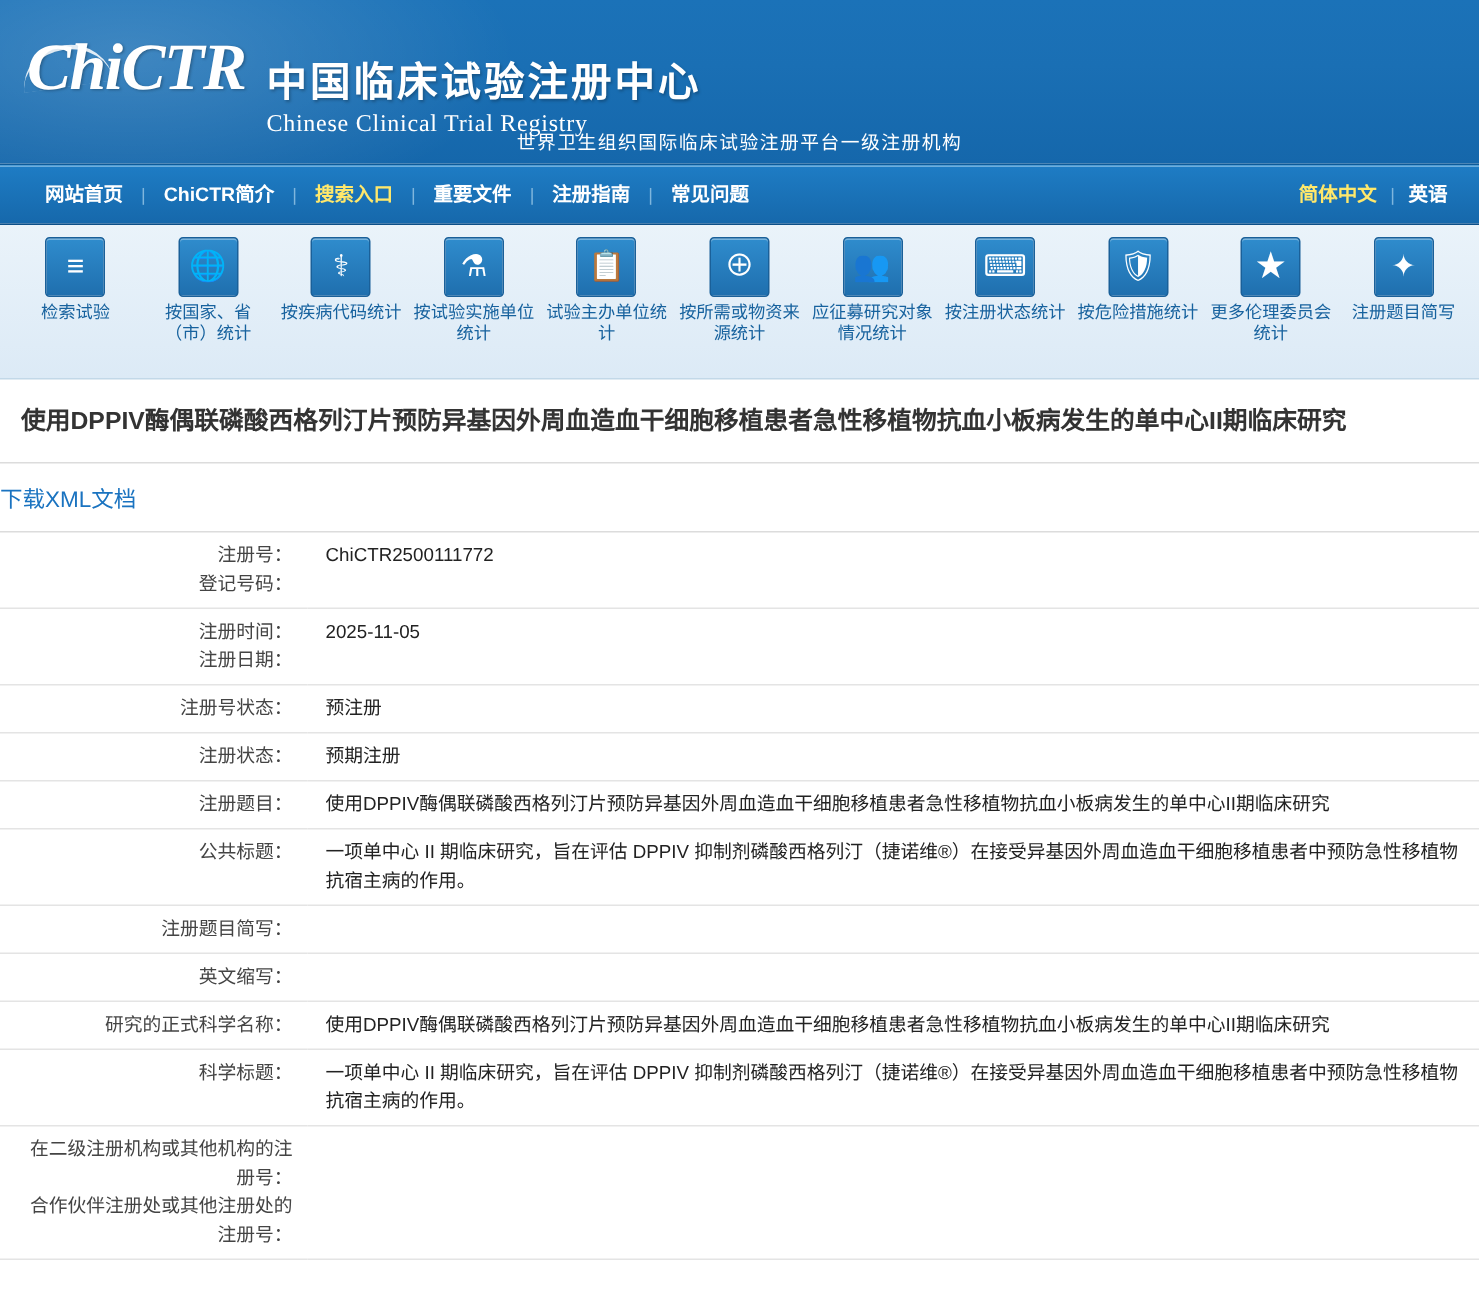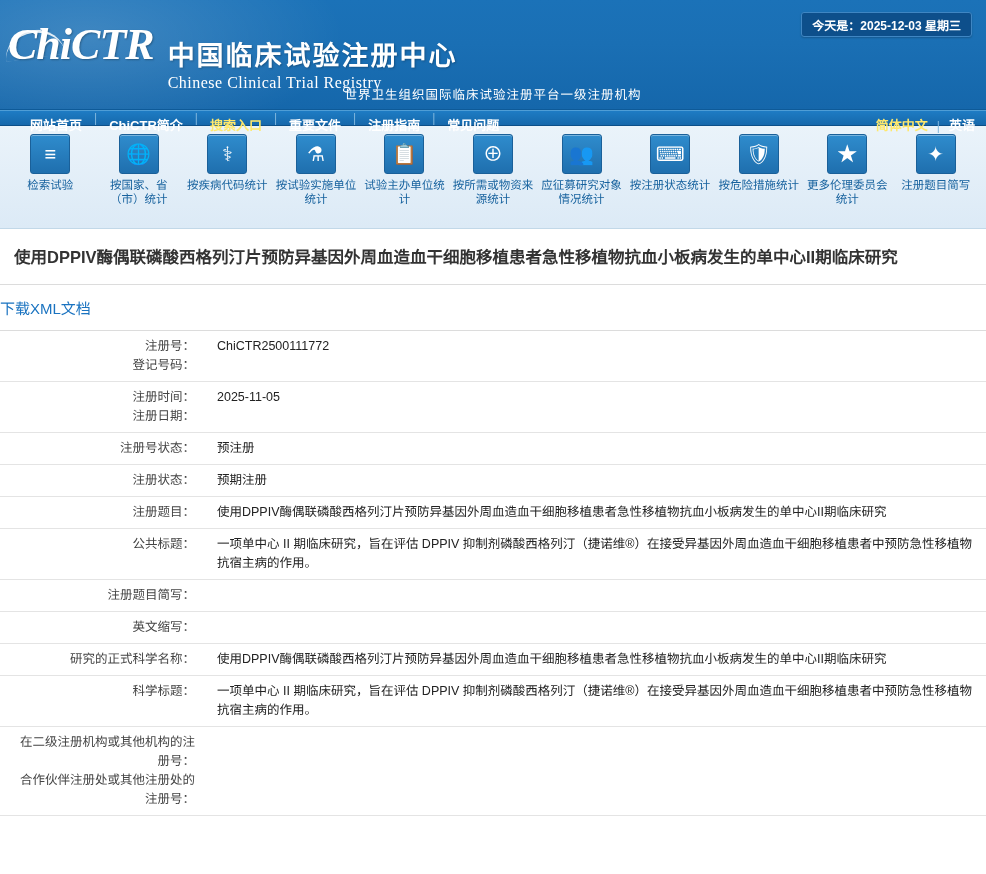--- a/index.html
+++ b/index.html
@@ -24,21 +24,21 @@
   .header::before{
     content:"";
     position:absolute;
     left:-40px; top:-30px;
     width:420px; height:190px;
     background: radial-gradient(ellipse at 30% 35%, rgba(255,255,255,0.16), rgba(255,255,255,0) 62%);
     pointer-events:none;
   }
   .logo-wrap {
     position: absolute;
-    left: 2px; top: 22px;
+    left: 12px; top: 22px;
     display: flex;
     align-items: flex-start;
   }
   .logo-mark {
     font-family: "Liberation Serif", serif;
     font-size: 44px;
     font-weight: bold;
     font-style: italic;
     color: #ffffff;
     letter-spacing: -1px;
@@ -91,45 +91,46 @@
     border-radius: 3px;
     padding: 3px 10px;
     font-size: 12px;
     color: #ffffff;
     font-weight: bold;
     box-shadow: 0 1px 2px rgba(0,0,0,.2);
   }
 
   
   .navbar {
-    height: 16px;
+    height: 40px;
     background: linear-gradient(180deg, #1e7cc4 0%, #1668ab 100%);
     border-top: 1px solid #4f9ed6;
     border-bottom: 1px solid #0c4f88;
     display: flex;
+    align-items: center;
     padding: 0 18px;
     position: relative;
   }
   .nav-item {
     color: #ffffff;
     font-size: 13px;
     font-weight: bold;
     padding: 0 12px;
     line-height: 30px;
     cursor: pointer;
     white-space: nowrap;
   }
   .nav-item.active { color: #ffe86b; }
   .nav-sep {
     color: #7fb6dd;
     font-size: 12px;
   }
   .nav-right {
     position: absolute;
-    right: 2px;
+    right: 12px;
     display: flex;
     align-items: center;
   }
   .nav-right .nav-item { padding: 0 9px; }
   .nav-right .lang-active { color: #ffe86b; }
 
   
   .iconstrip {
     height: 103px;
     background: linear-gradient(180deg, #eaf3fa 0%, #dceaf6 100%);
@@ -217,21 +218,20 @@
   <div class="logo-wrap">
     <div class="logo-mark">
       <span class="swoosh"></span>
       <span>ChiCTR</span>
     </div>
     <div class="logo-text">
       <div class="logo-cn">中国临床试验注册中心</div>
       <div class="logo-en">Chinese Clinical Trial Registry</div>
     </div>
   </div>
-  <div class="date-box">今天是：2025-12-03 星期三</div>
   <div class="header-sub">世界卫生组织国际临床试验注册平台一级注册机构</div>
 </div>
 
 <div class="navbar">
   <div class="nav-item">网站首页</div>
   <span class="nav-sep">|</span>
   <div class="nav-item">ChiCTR简介</div>
   <span class="nav-sep">|</span>
   <div class="nav-item active">搜索入口</div>
   <span class="nav-sep">|</span>

